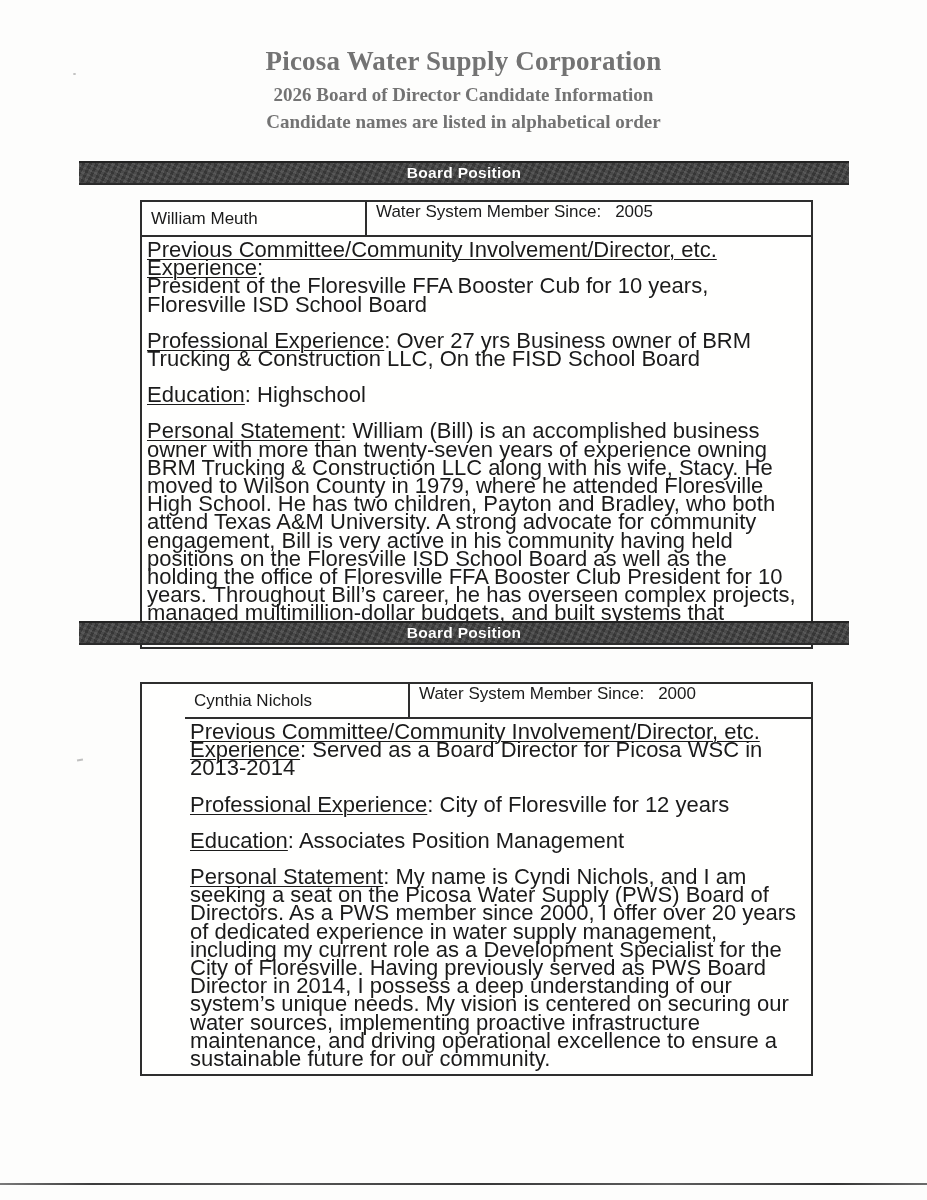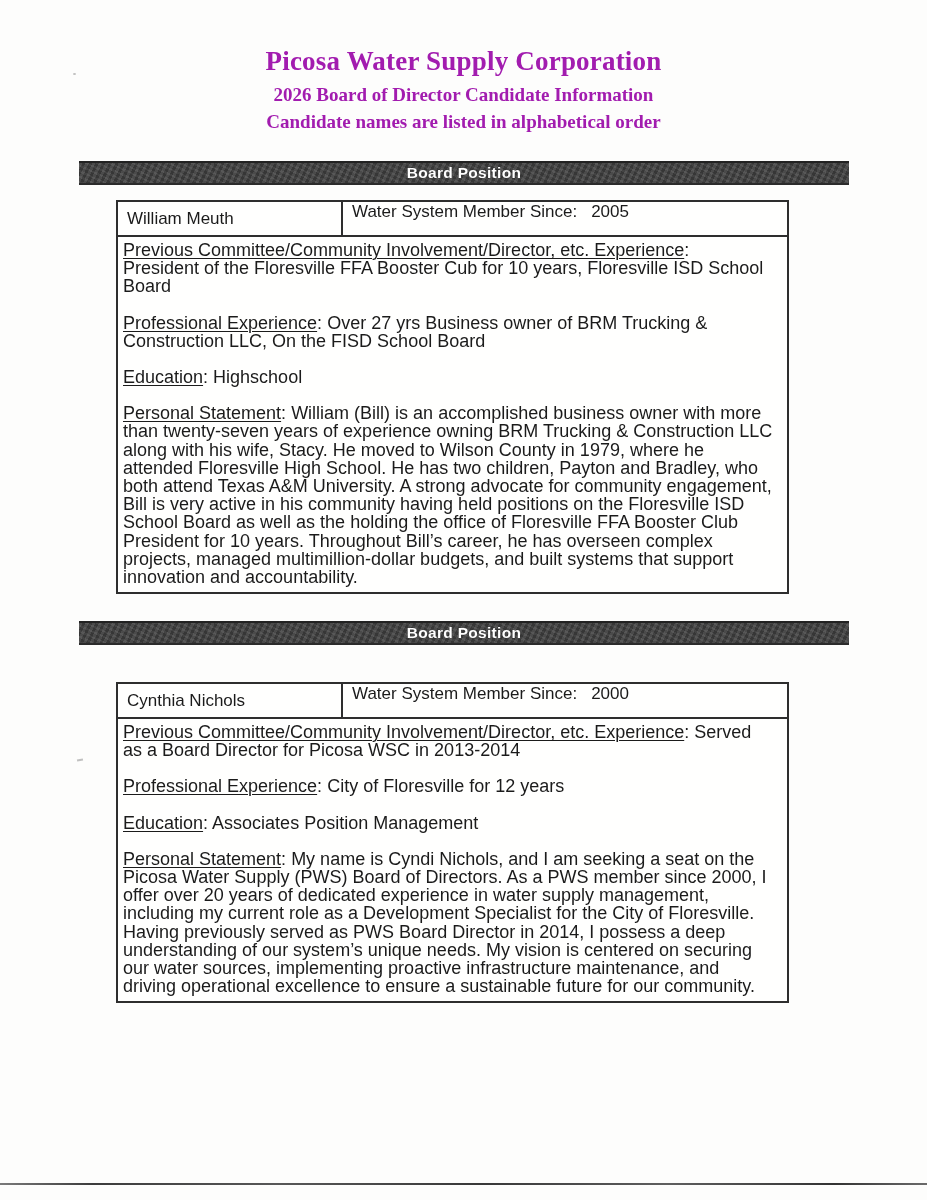--- a/index.html
+++ b/index.html
@@ -12,21 +12,21 @@
     overflow:hidden;
     color:#1b1b1b;
     font-family:"Liberation Sans","DejaVu Sans",sans-serif;
   }
 
   
   .doc-header {
     position:absolute; top:46px; left:0; width:100%;
     text-align:center;
     font-family:"Liberation Serif","DejaVu Serif",serif;
-    color:#a21caf;
+    color:#737373;
   }
   .doc-title { font-size:27px; font-weight:700; letter-spacing:.2px; line-height:30px; margin-bottom:5px; }
   .doc-sub   { font-size:19px; font-weight:700; line-height:27px; }
 
   
   .banner {
     position:absolute; left:79px; width:770px; height:24px;
     background-color:#414141;
     background-image:
       repeating-linear-gradient(115deg, rgba(255,255,255,.07) 0 3px, rgba(0,0,0,.10) 3px 6px),
@@ -37,38 +37,38 @@
   }
   .banner-label {
     color:#ffffff; font-weight:700; font-size:15.5px; letter-spacing:.3px;
     text-shadow:0 0 1px rgba(0,0,0,.6);
   }
   .banner-1 { top:161px; }
   .banner-2 { top:621px; }
 
   
   .card {
-    position:absolute; left:116px; width:673px;
+    position:absolute; left:140px; width:673px;
     background:#fffffe;
     border:2px solid #2e2e2e;
   }
   .card-1 { top:200px; }
-  .card-2 { top:682px; }
+  .card-2 { top:682px;padding-left:43px; }
 
   .card-head { display:flex; height:35px; border-bottom:2px solid #2e2e2e; font-size:17px; }
   .name-cell {
     width:225px; border-right:2px solid #2e2e2e;
     display:flex; align-items:center; padding-left:9px;
   }
   .since-cell { flex:1; display:flex; align-items:flex-start; padding-left:9px; }
   .since-value { margin-left:14px; }
 
   .card-body {
     padding:4px 12px 6px 5px;
-    font-size:18px; line-height:18.2px;
+    font-size:22px; line-height:18.2px;
   }
   .field { margin:0 0 18px 0; }
   .field:last-child { margin-bottom:0; }
   .field-label {
     text-decoration:underline;
     text-decoration-thickness:1.4px;
     text-underline-offset:2px;
   }
   .field-text-block { display:block; }
 

